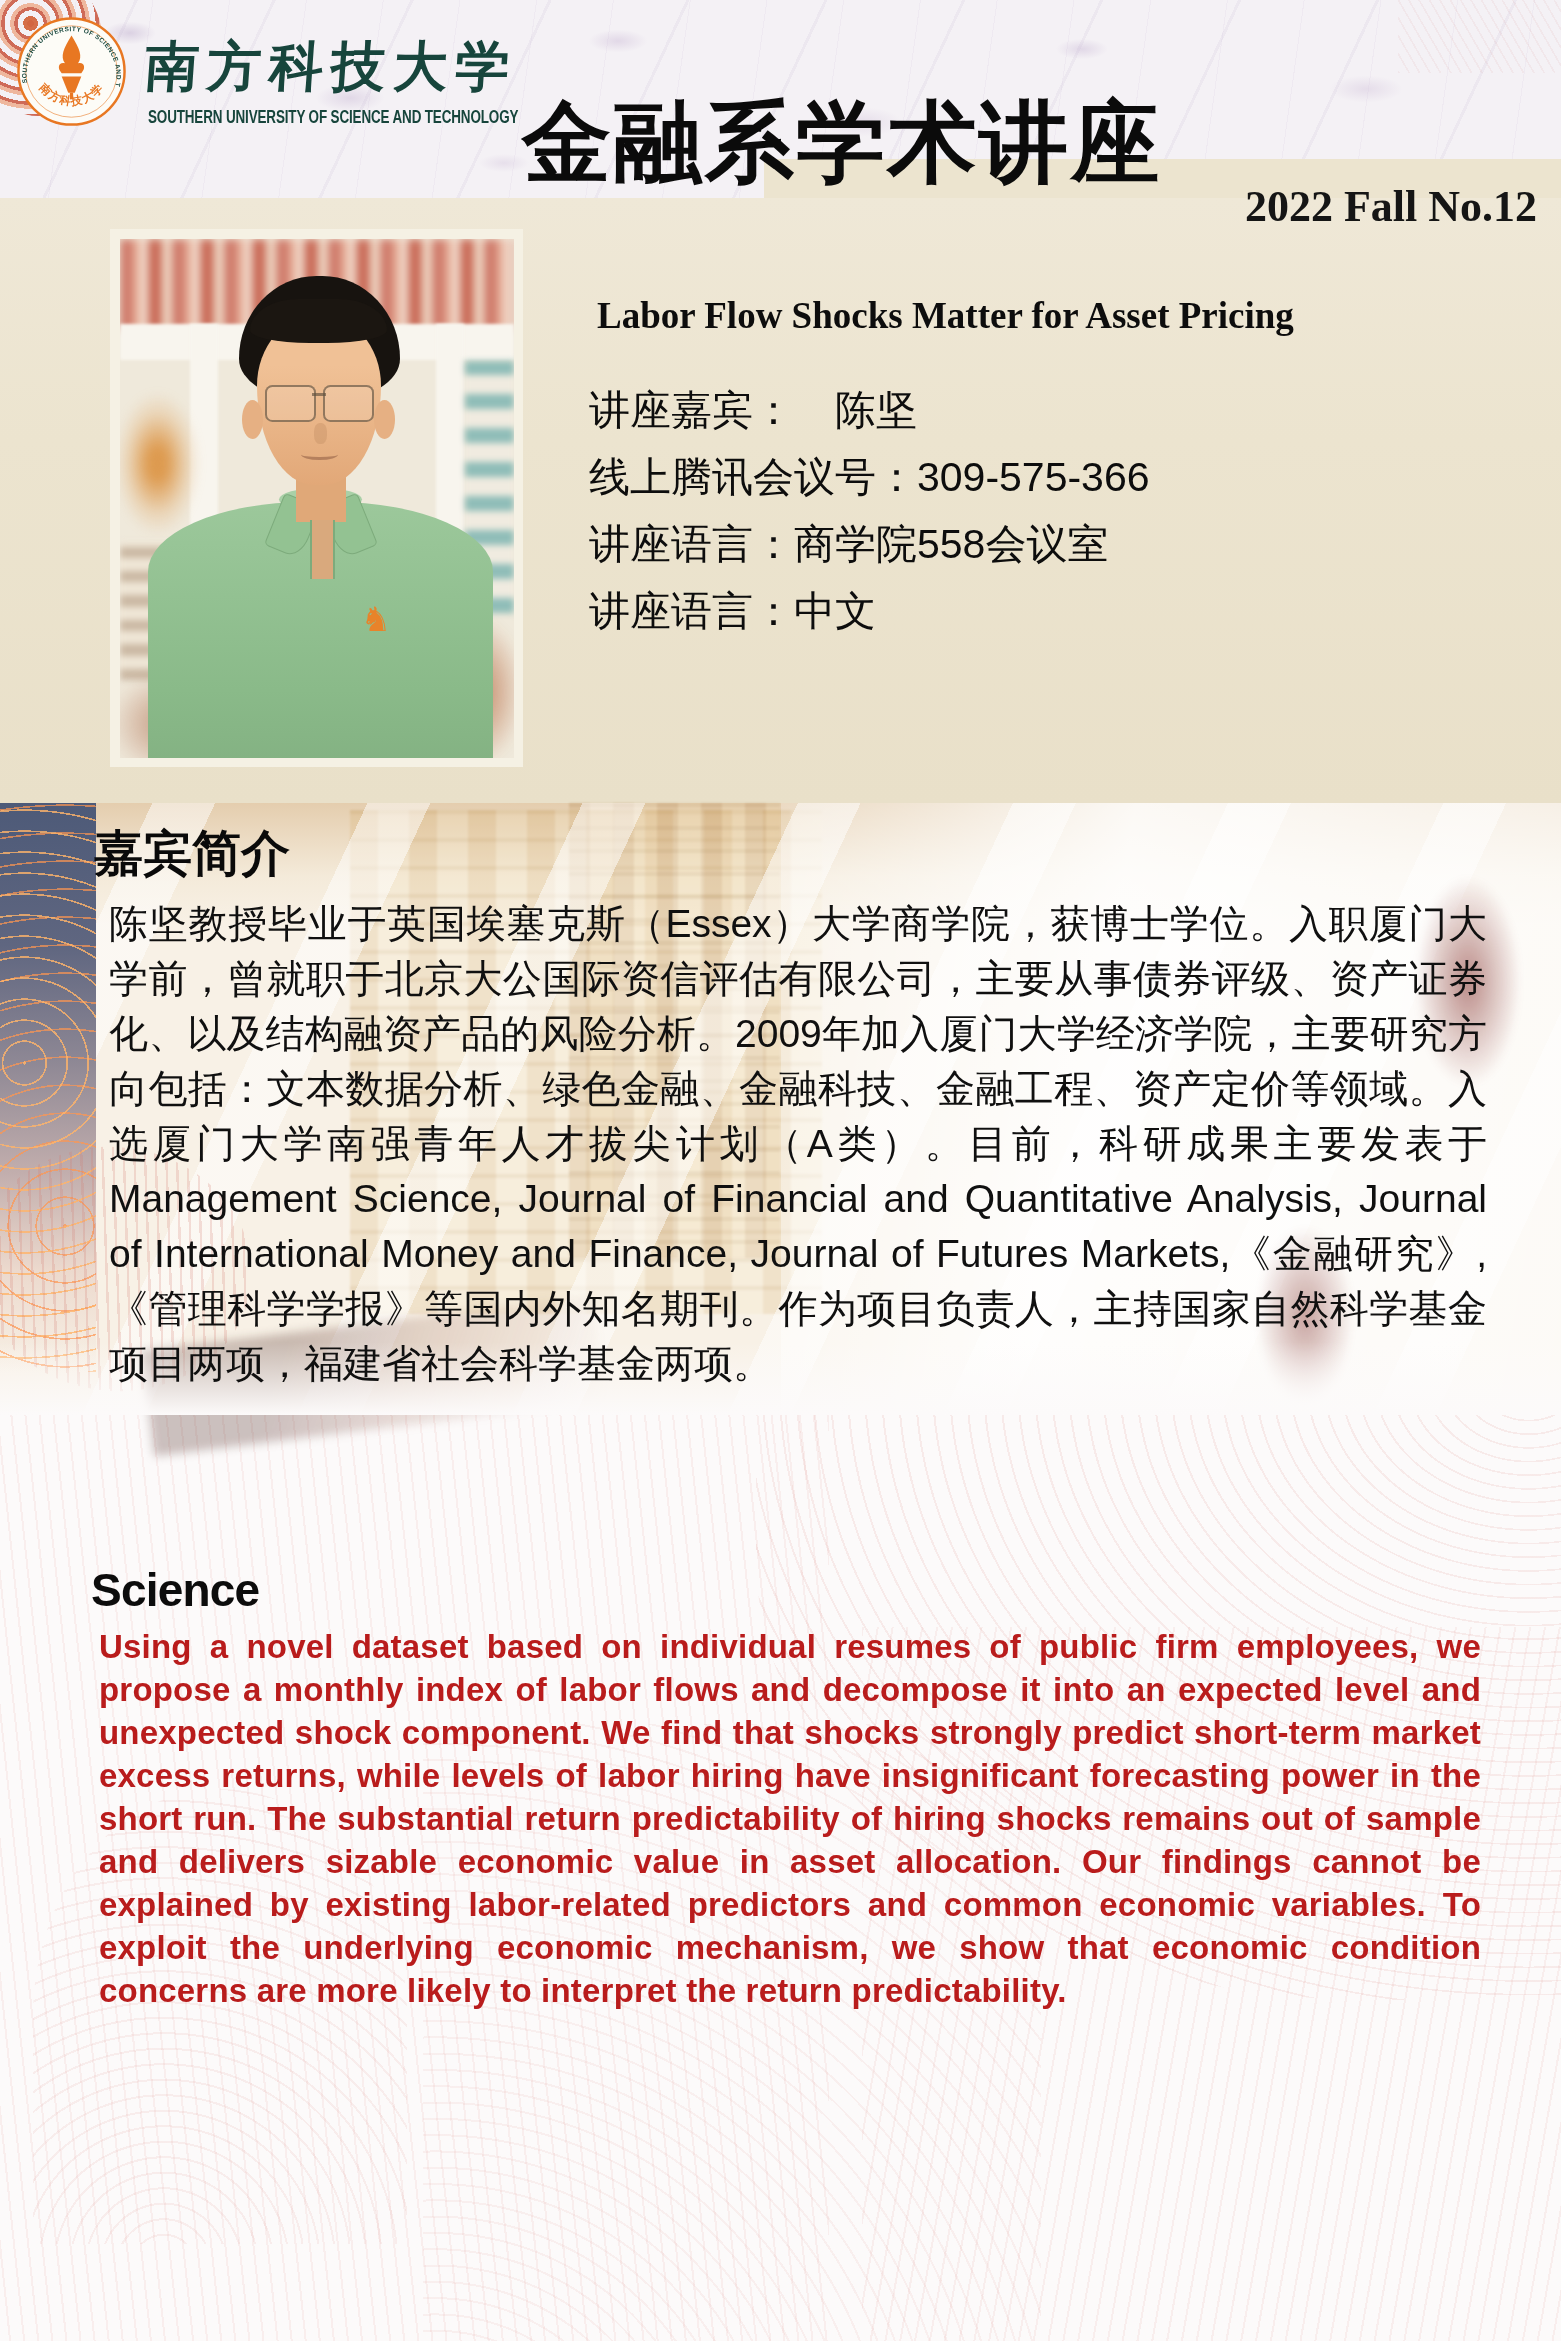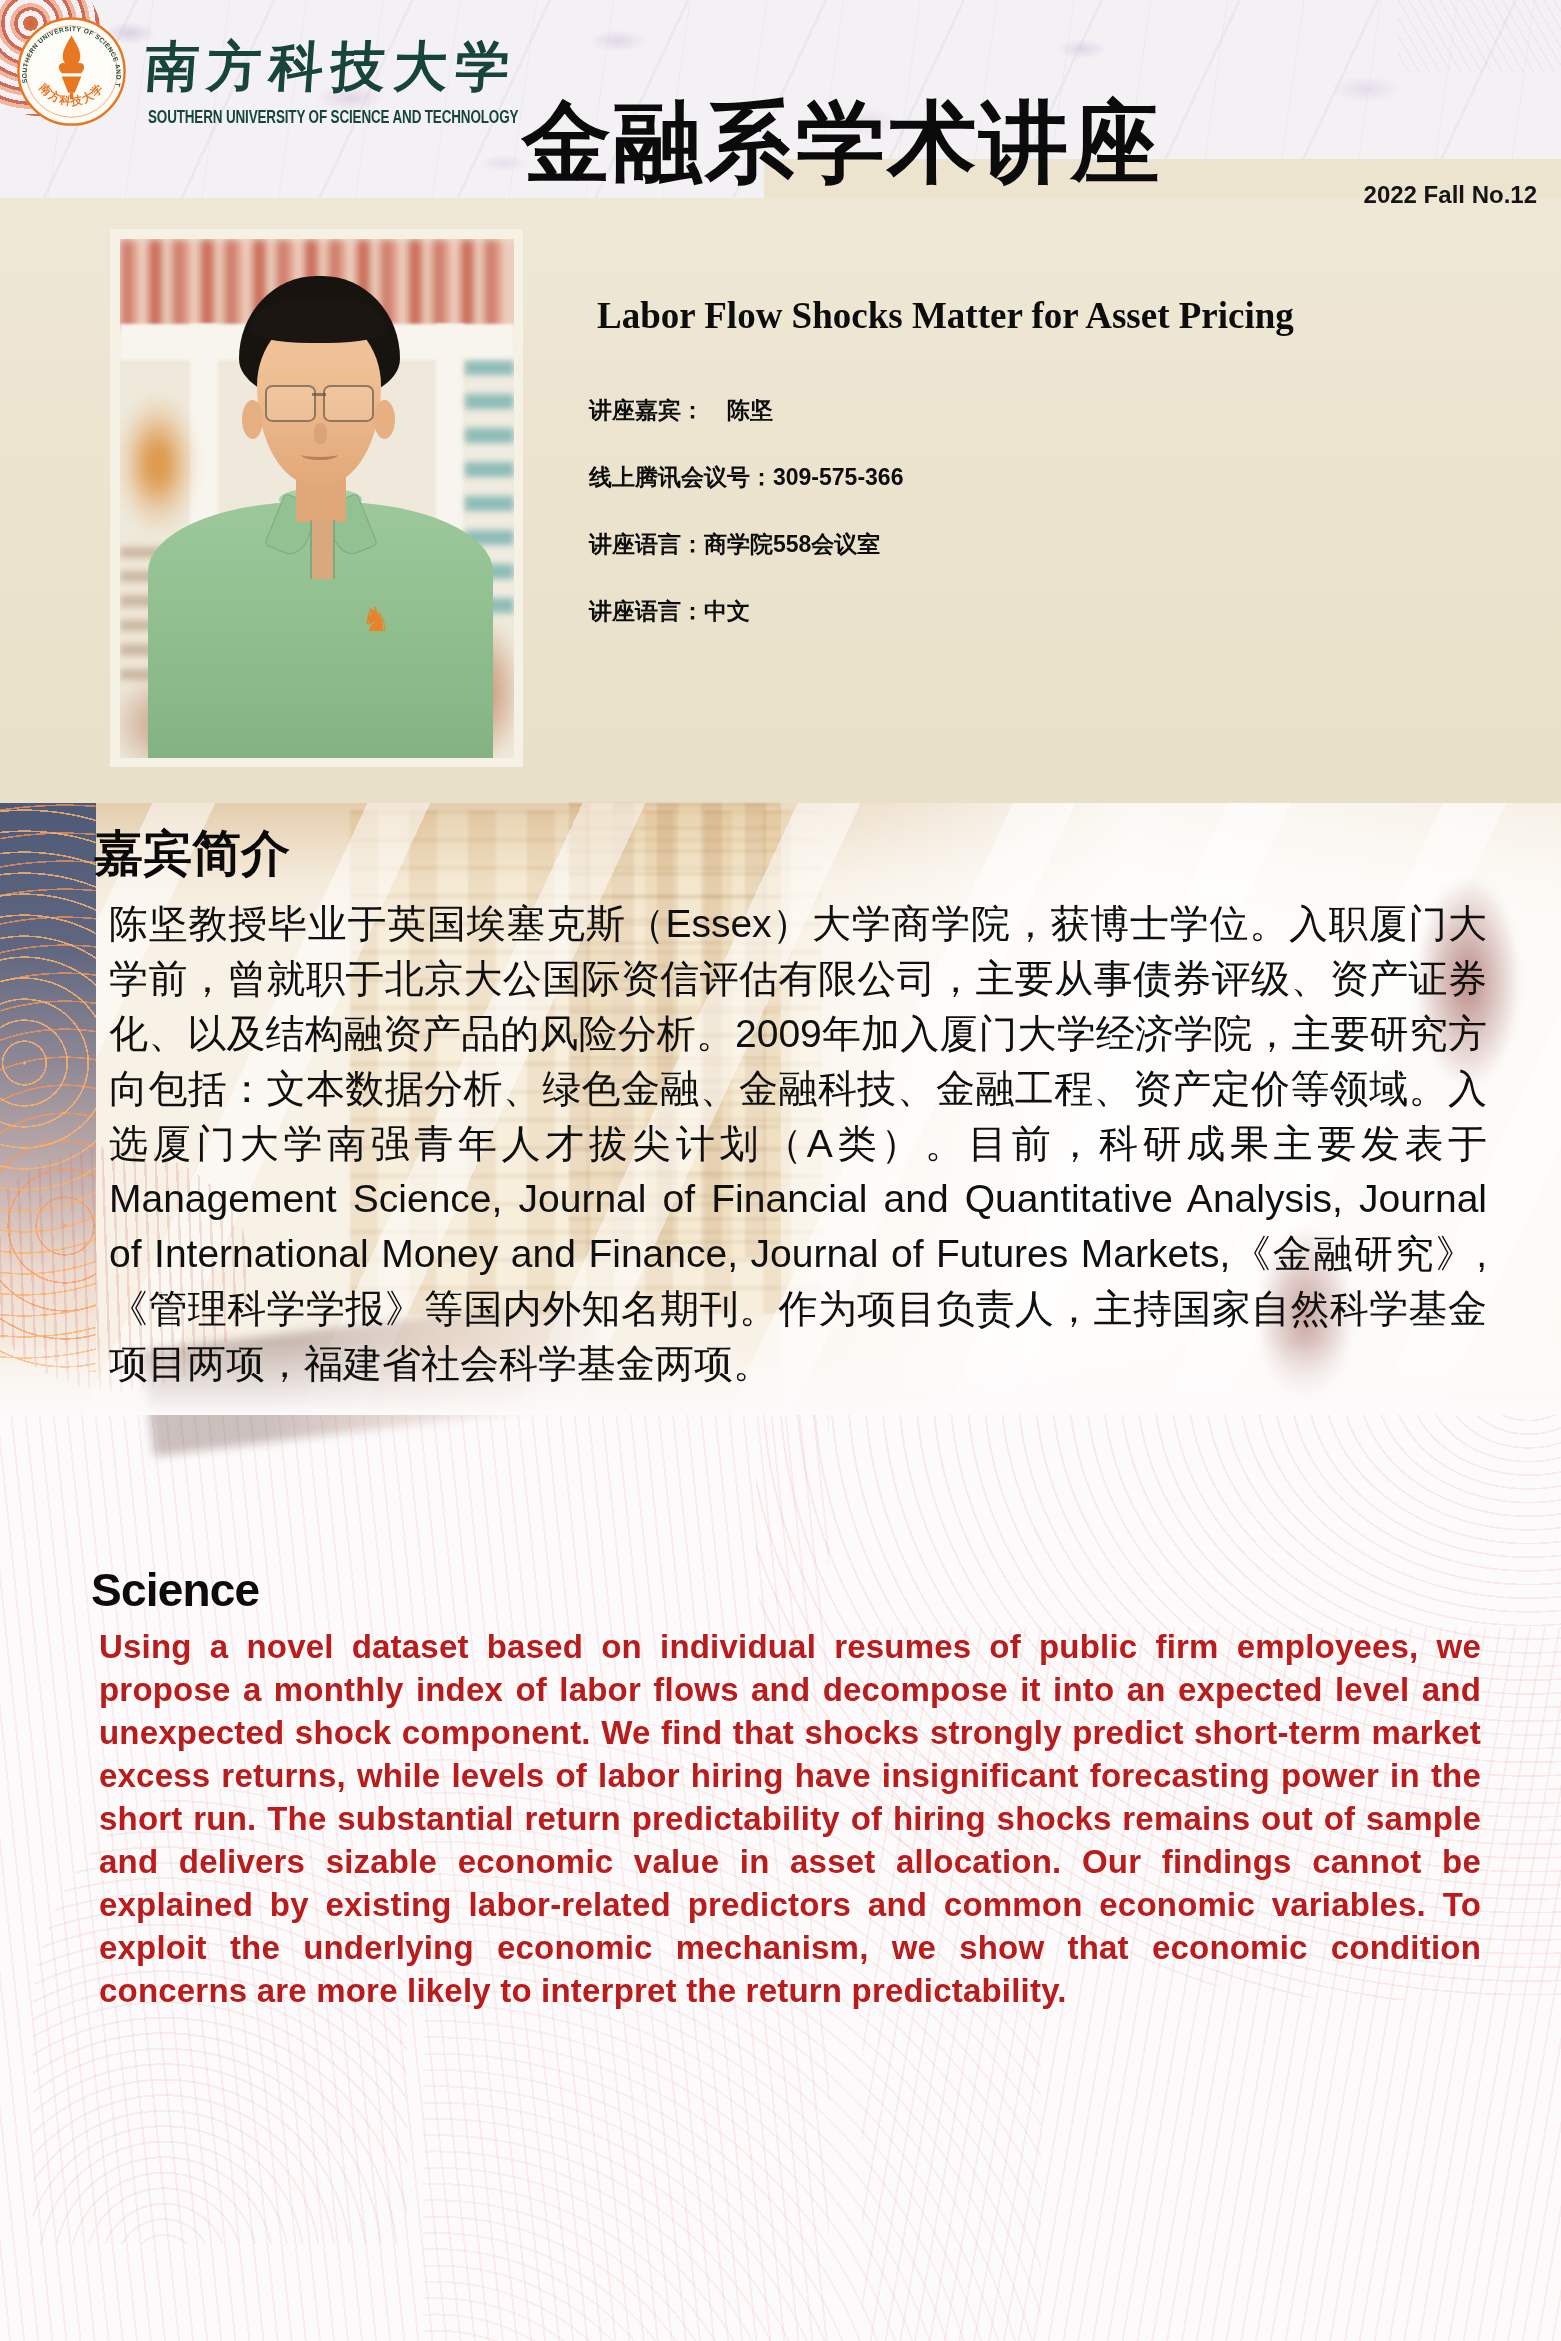--- a/index.html
+++ b/index.html
@@ -32,26 +32,26 @@
     letter-spacing:8.1px;transform:skewX(-4deg);z-index:2;}
   .wordmark-en{left:148px;top:106px;font-size:18.7px;font-weight:700;color:#17453c;
     letter-spacing:-0.2px;transform:scaleX(.72);transform-origin:left center;white-space:nowrap;z-index:2;}
   .poster-title{left:522px;top:83px;font-size:89px;font-weight:900;letter-spacing:2.4px;
     color:#0b0b0b;white-space:nowrap;z-index:2;}
 
   
   .cream-step{left:764px;top:159px;width:797px;height:49px;background:#ece4cf;}
   .cream-main{left:0;top:198px;width:1561px;height:605px;
     background:linear-gradient(180deg,#efe8d7 0%,#ece4cf 40%,#e9e0c9 100%);}
-  .issue{left:1220px;top:181px;width:317px;text-align:right;font-size:24px;font-weight:800;
-    color:#151515;z-index:2;}
+  .issue{left:1220px;top:181px;width:317px;text-align:right;font-size:44px;font-weight:800;
+    color:#151515;z-index:2;font-family:Liberation Serif, serif;}
   .lecture-title{left:589px;top:286px;width:862px;font-family:"Liberation Serif",serif;
     font-size:37px;font-weight:700;color:#0d0d0d;z-index:2;}
   .info-lines{left:589px;top:377px;width:895px;z-index:2;}
-  .info-line{font-size:23px;font-weight:700;color:#0d0d0d;line-height:67px;white-space:nowrap;}
+  .info-line{font-size:41px;font-weight:400;color:#0d0d0d;line-height:67px;white-space:nowrap;}
 
   
   .photo-frame{left:110px;top:229px;width:413px;height:538px;background:#f5f1e4;
     padding:0;z-index:2;}
   .photo-scene{position:absolute;left:9.8px;top:9.8px;width:394px;height:519px;overflow:hidden;background:#efe9db;}
   .ph{position:absolute;}
   .ph-books-top{left:0;top:0;width:100%;height:91px;
     background:repeating-linear-gradient(90deg,#cf7a6a 0 13px,#e8b39e 13px 21px,#f3e4d6 21px 28px,#c96a57 28px 42px,#efd9c6 42px 52px);
     filter:blur(4.1px);}
   .ph-shelf-h{left:0;top:85px;width:100%;height:36px;background:#f8f5ee;filter:blur(1.6px);}

